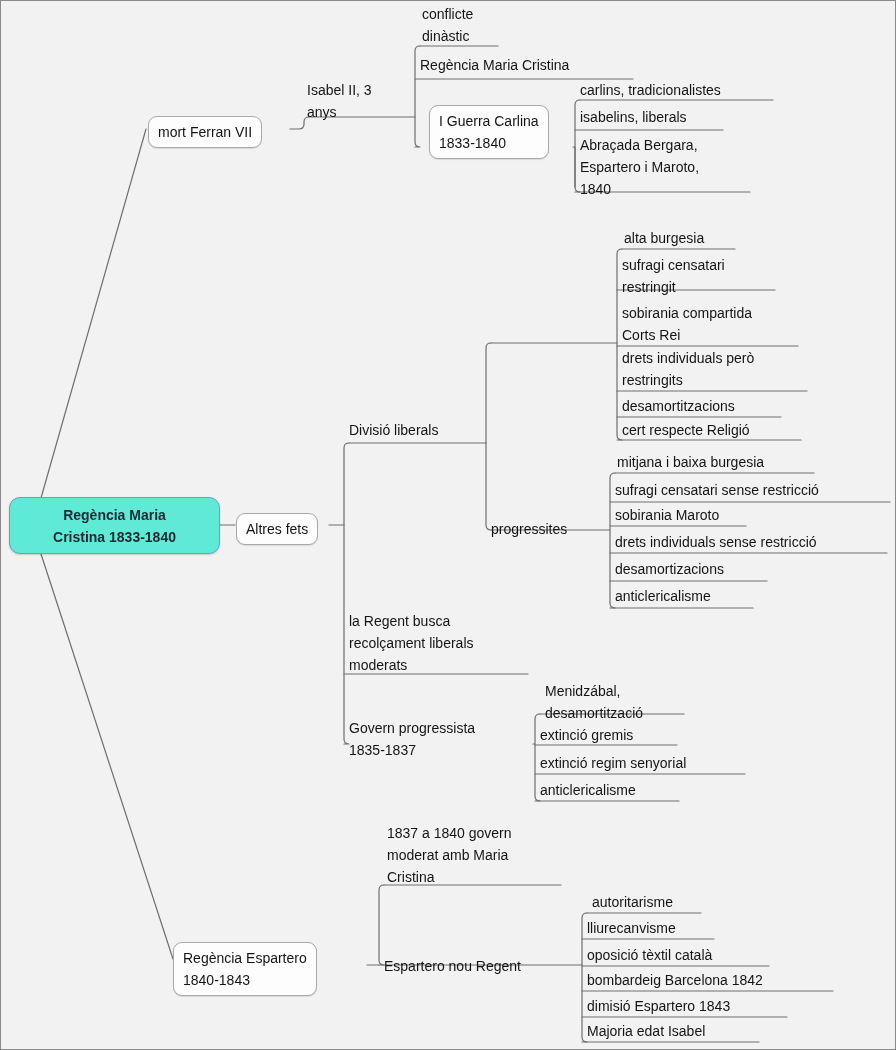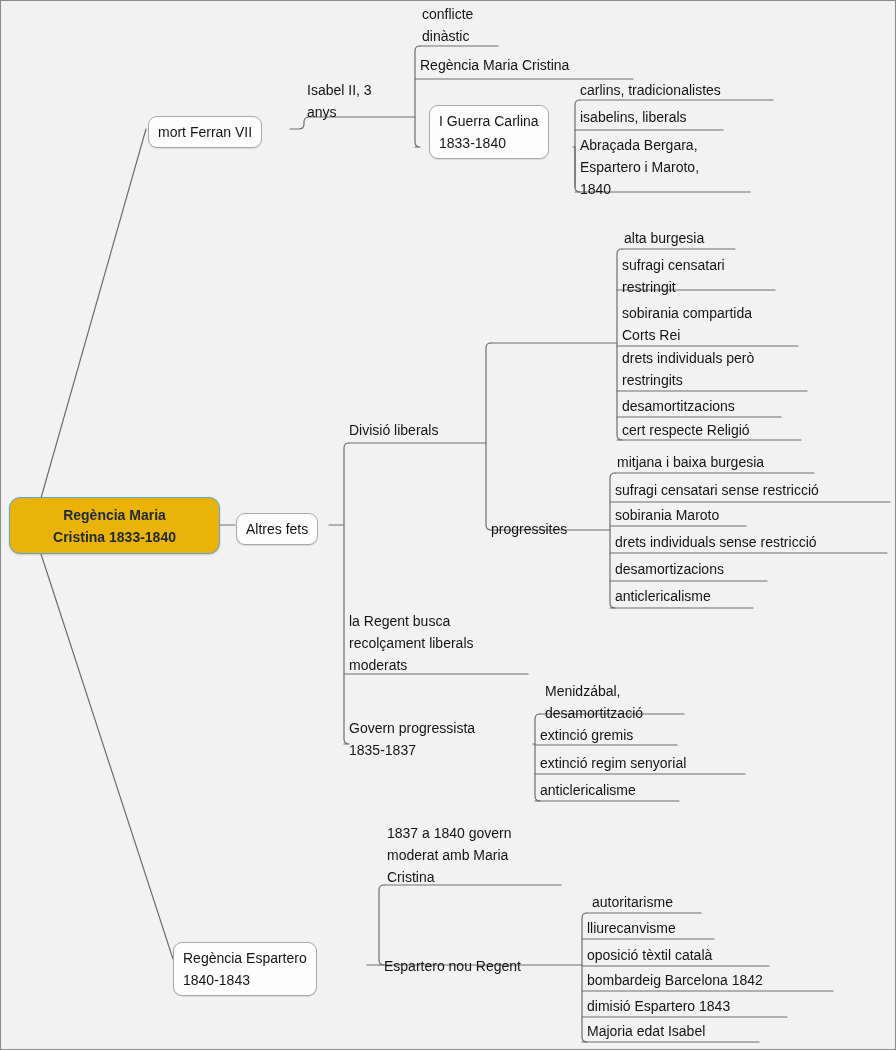--- a/index.html
+++ b/index.html
@@ -41,21 +41,21 @@
   .node.boxed {
     background: #fdfdfd;
     border: 1px solid #a9a9a9;
     border-radius: 9px;
     padding: 4px 9px;
     box-shadow: 0 1px 1px rgba(0,0,0,0.10);
     box-sizing: border-box;
   }
   
   .node.root {
-    background: #eab308;
+    background: #5eead4;
     border: 1px solid #5ca3d9;
     border-radius: 11px;
     font-weight: bold;
     color: #1d2a36;
     padding: 7px 12px;
     text-align: center;
     box-shadow: 0 1px 2px rgba(0,0,0,0.16);
     box-sizing: border-box;
   }
 </style>

